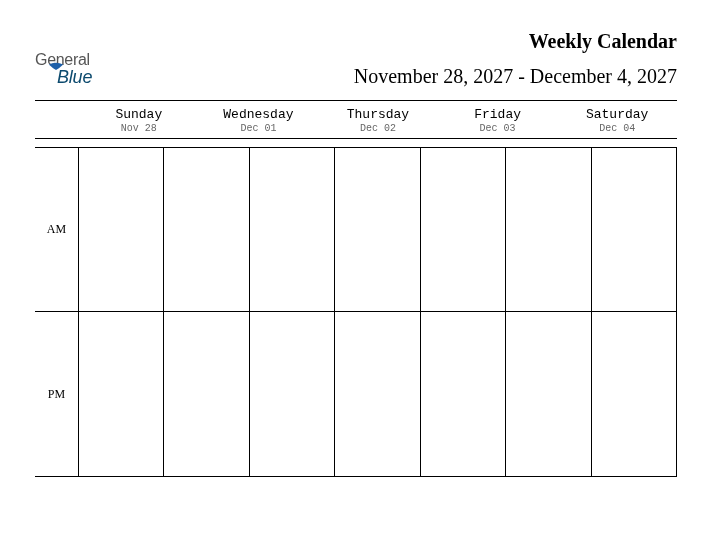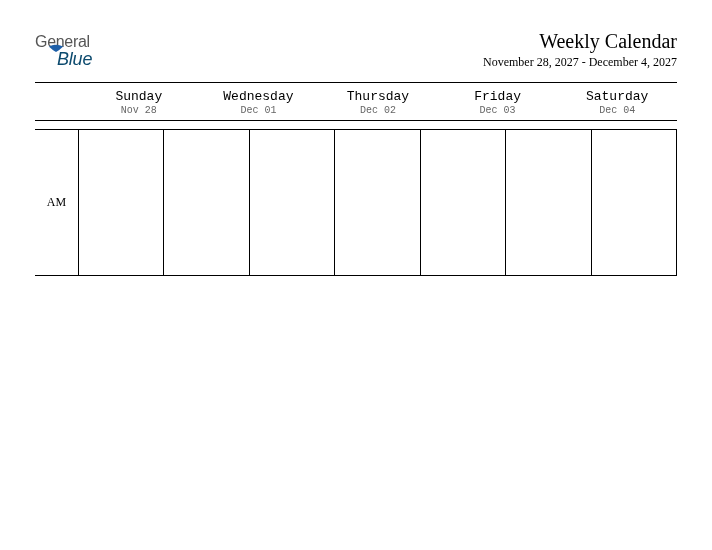--- a/index.html
+++ b/index.html
@@ -46,25 +46,25 @@
       left: 12px;
       width: 18px;
       height: 18px;
     }
     .titles {
       text-align: right;
     }
     .title {
       font-size: 20px;
       color: #000;
-      font-weight: normal;
-      margin-bottom: 2px;
+      font-weight: bold;
+      margin-bottom: 12px;
     }
     .date-range {
-      font-size: 12px;
+      font-size: 20px;
       color: #000;
       font-weight: normal;
     }
     .hr-top {
       border: none;
       border-top: 1px solid #000;
       margin-bottom: 6px;
     }
     .calendar {
       width: 100%;
@@ -95,21 +95,21 @@
       border: none;
       border-top: 1px solid #000;
       margin-bottom: 8px;
     }
     .grid {
       display: flex;
       flex-direction: column;
     }
     .grid-row {
       display: flex;
-      height: 147px;
+      height: 165px;
     }
     .period-label {
       width: 44px;
       flex-shrink: 0;
       display: flex;
       align-items: center;
       justify-content: center;
       font-size: 12px;
       color: #000;
       border-right: 1px solid #000;
@@ -180,14 +180,24 @@
     <div class="grid-row">
       <div class="period-label">AM</div>
       <div class="cell"></div>
       <div class="cell"></div>
       <div class="cell"></div>
       <div class="cell"></div>
       <div class="cell"></div>
       <div class="cell"></div>
       <div class="cell"></div>
     </div>
+    <div class="grid-row">
+      <div class="period-label">PM</div>
+      <div class="cell"></div>
+      <div class="cell"></div>
+      <div class="cell"></div>
+      <div class="cell"></div>
+      <div class="cell"></div>
+      <div class="cell"></div>
+      <div class="cell"></div>
+    </div>
   </div>
 </div>
 
 </body></html>

